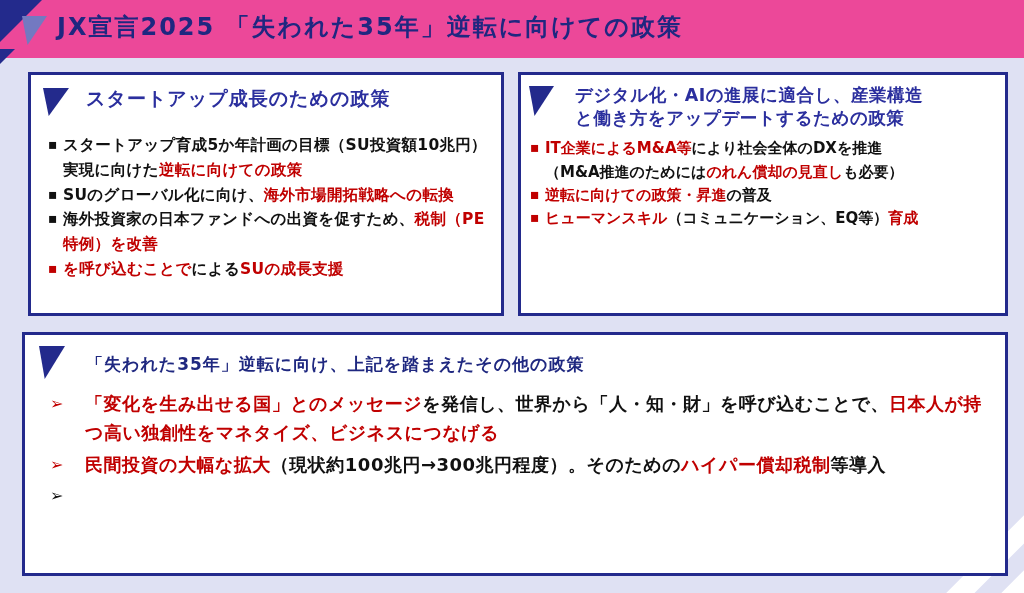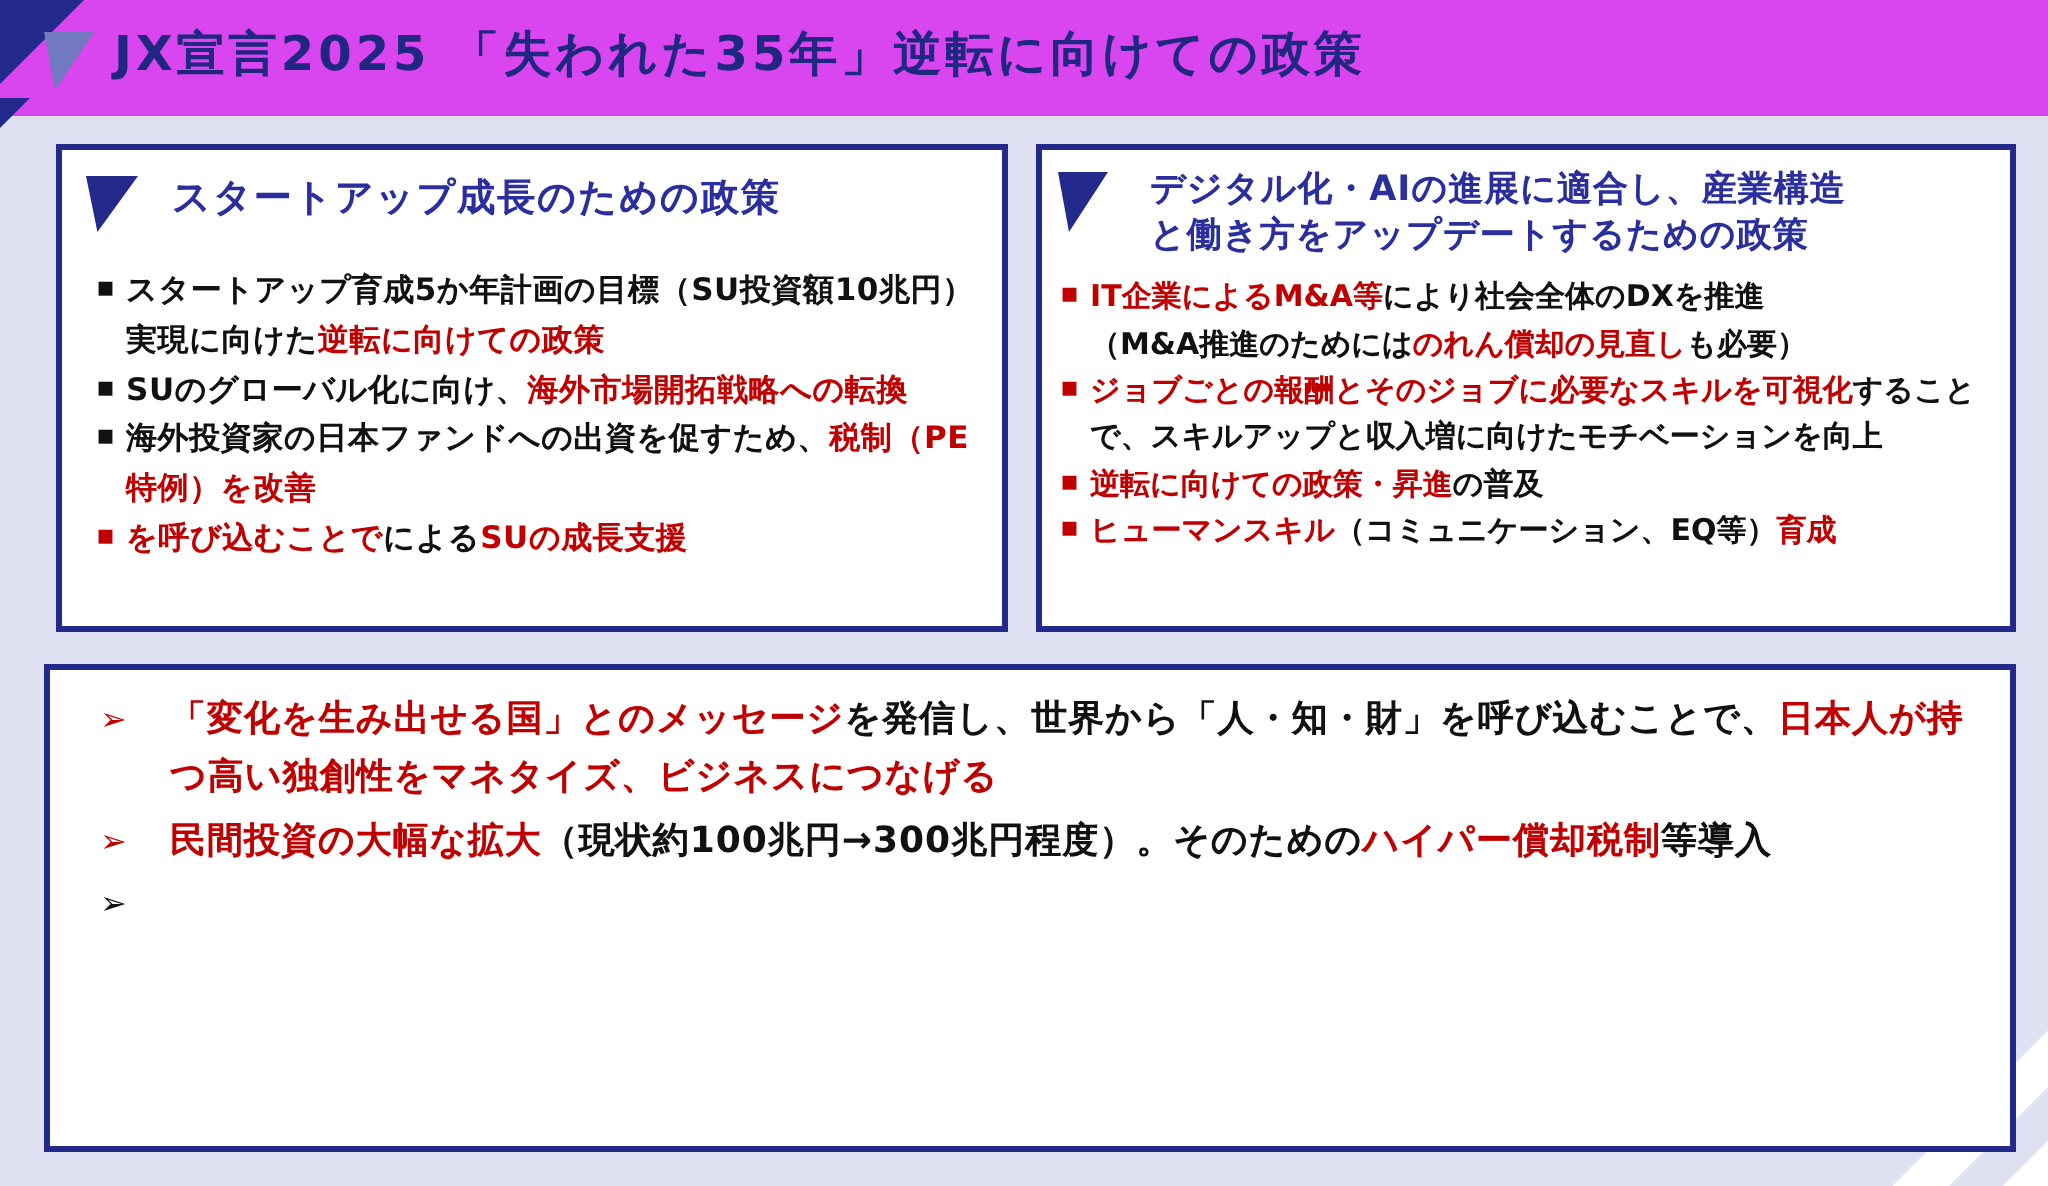--- a/index.html
+++ b/index.html
@@ -1,18 +1,18 @@
 <!DOCTYPE html>
 <html><head>
 <meta charset="utf-8">
 <style>
   * { margin:0; padding:0; box-sizing:border-box; }
   html,body { background:#fff; }
   .page {
-    position:relative; width:1024px; height:593px; background:#d946ef;
+    position:relative; width:1024px; height:593px; background:#ec4899;
     overflow:hidden; font-family:"DejaVu Sans","Liberation Sans",sans-serif;
     font-weight:bold;
   }
   
   .tl-a { position:absolute; left:0; top:0; width:42px; height:42px;
           background:#232A8C; clip-path:polygon(0 0,100% 0,0 100%); z-index:3; }
   .tl-b { position:absolute; left:0; top:49px; width:15px; height:15px;
           background:#232A8C; clip-path:polygon(0 0,100% 0,0 100%); z-index:3; }
   
   .title-row { position:absolute; left:22px; top:13px; display:flex;
@@ -96,27 +96,31 @@
 
     <section class="box box2">
       <div class="box-header">
         <span class="tri"></span>
         <h2>デジタル化・AIの進展に適合し、産業構造
 と働き方をアップデートするための政策</h2>
       </div>
       <div class="body">
           <div class="bullet"><span class="marker c-red">▪</span><span class="btext"><span class="c-red">IT企業によるM&amp;A等</span><span class="c-black">により社会全体のDXを推進
 （M&amp;A推進のためには</span><span class="c-red">のれん償却の見直し</span><span class="c-black">も必要）</span></span></div>
-          <div class="bullet"><span class="marker c-red">▪</span><span class="btext"><span class="c-red">ジョブごとの報酬とそのジョブに必要なスキルを可視化</span><span class="c-black">することで、スキルアップと収入増に向けたモチベーションを向上</span></span></div>
+          <div class="bullet"><span class="marker c-red">▪</span></div>
           <div class="bullet"><span class="marker c-red">▪</span><span class="btext"><span class="c-red">逆転に向けての政策・昇進</span><span class="c-black">の普及</span></span></div>
           <div class="bullet"><span class="marker c-red">▪</span><span class="btext"><span class="c-red">ヒューマンスキル</span><span class="c-black">（コミュニケーション、EQ等）</span><span class="c-red">育成</span></span></div>
         </div>
     </section>
 
     <section class="box box3">
+      <div class="box-header">
+        <span class="tri"></span>
+        <h2>「失われた35年」逆転に向け、上記を踏まえたその他の政策</h2>
+      </div>
       <div class="body">
           <div class="bullet"><span class="marker c-red">➢</span><span class="btext"><span class="c-red">「変化を生み出せる国」とのメッセージ</span><span class="c-black">を発信し、世界から「人・知・財」を呼び込むことで、</span><span class="c-red">日本人が持つ高い独創性をマネタイズ、ビジネスにつなげる</span></span></div>
           <div class="bullet"><span class="marker c-red">➢</span><span class="btext"><span class="c-red">民間投資の大幅な拡大</span><span class="c-black">（現状約100兆円→300兆円程度）。そのための</span><span class="c-red">ハイパー償却税制</span><span class="c-black">等導入</span></span></div>
           <div class="bullet"><span class="marker c-black">➢</span></div>
         </div>
     </section>
   </div>
 
 </div>
 

